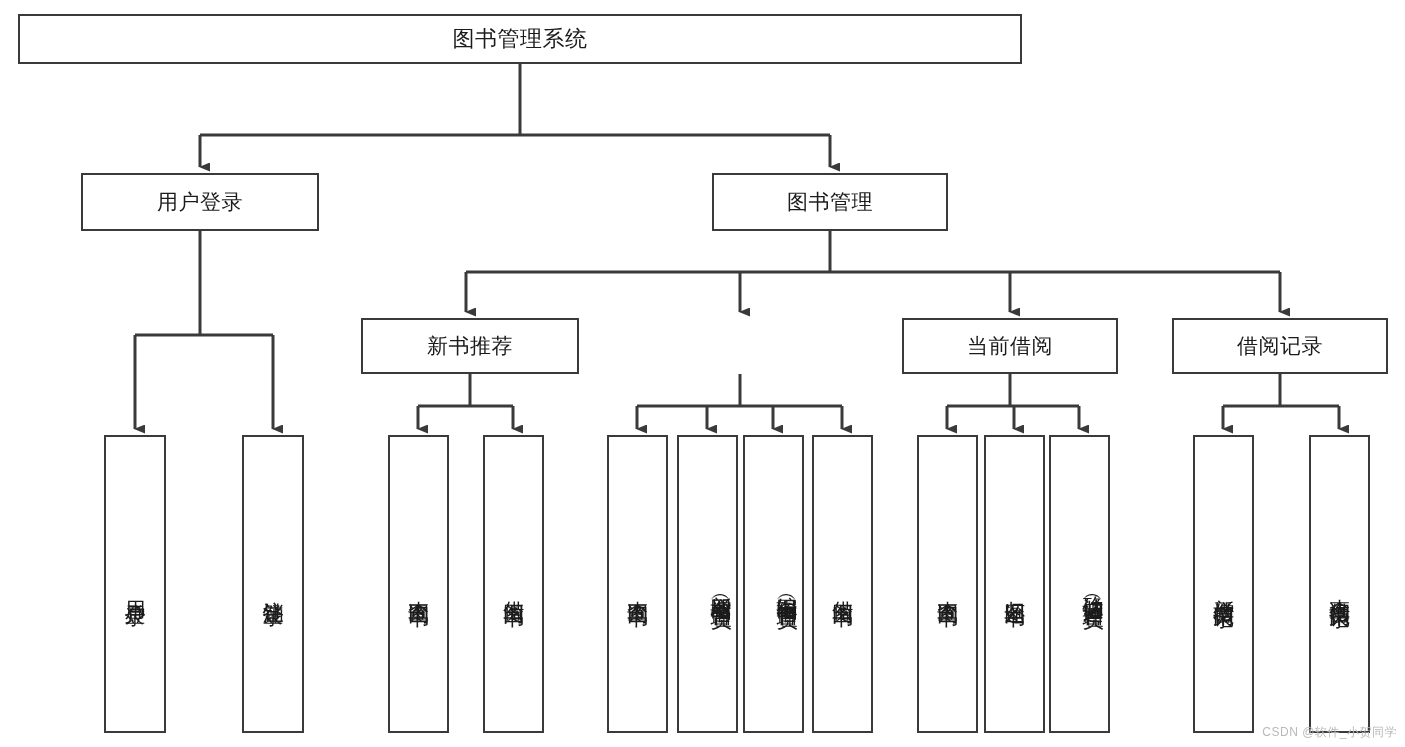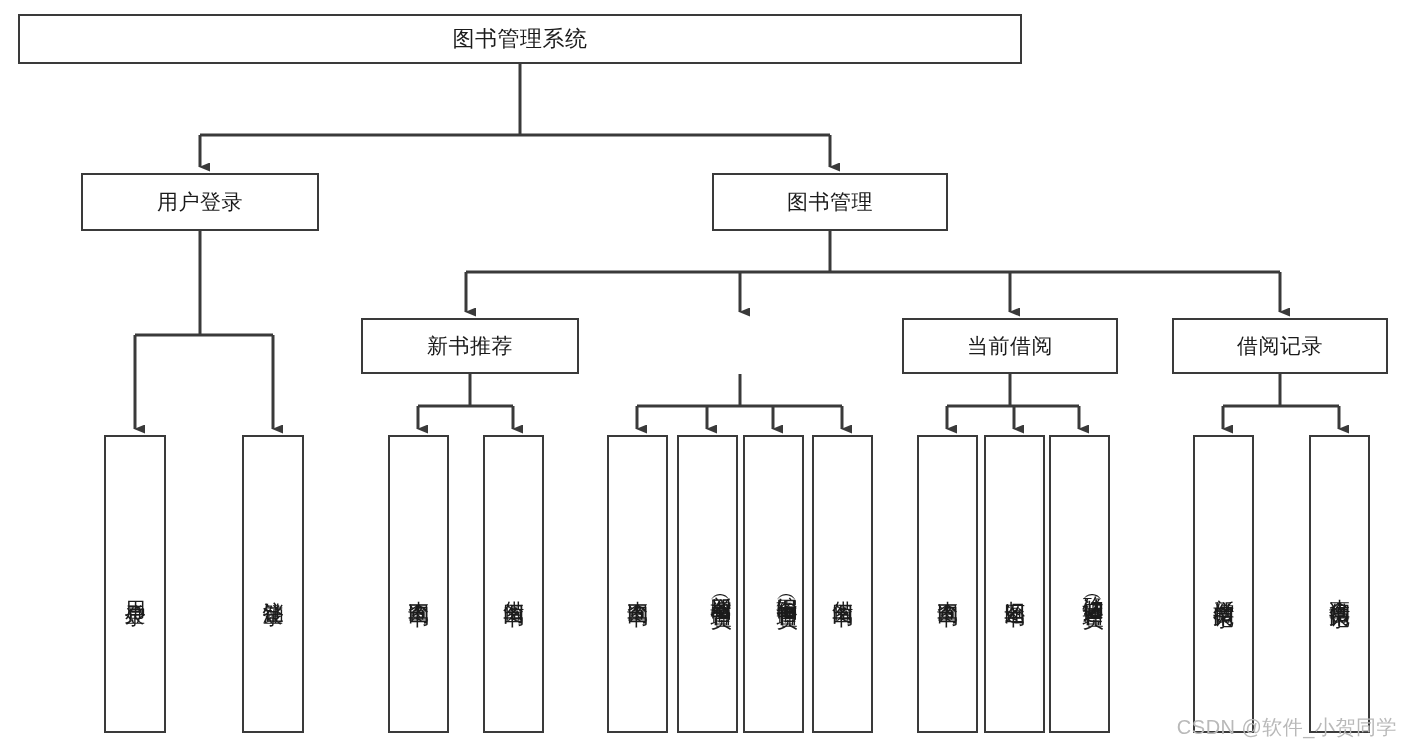--- a/index.html
+++ b/index.html
@@ -57,21 +57,21 @@
     white-space: nowrap;
     overflow: hidden;
   }
   .node-v.center-v {
     align-items: center;
   }
   .watermark {
     position: absolute;
     right: 8px;
     bottom: 6px;
-    font-size: 20px;
+    font-size: 12px;
     color: #b9b9b9;
     letter-spacing: 0.5px;
     white-space: nowrap;
   }
 </style>
 </head>
 <body>
 
 <div id="diagram-root">
 

